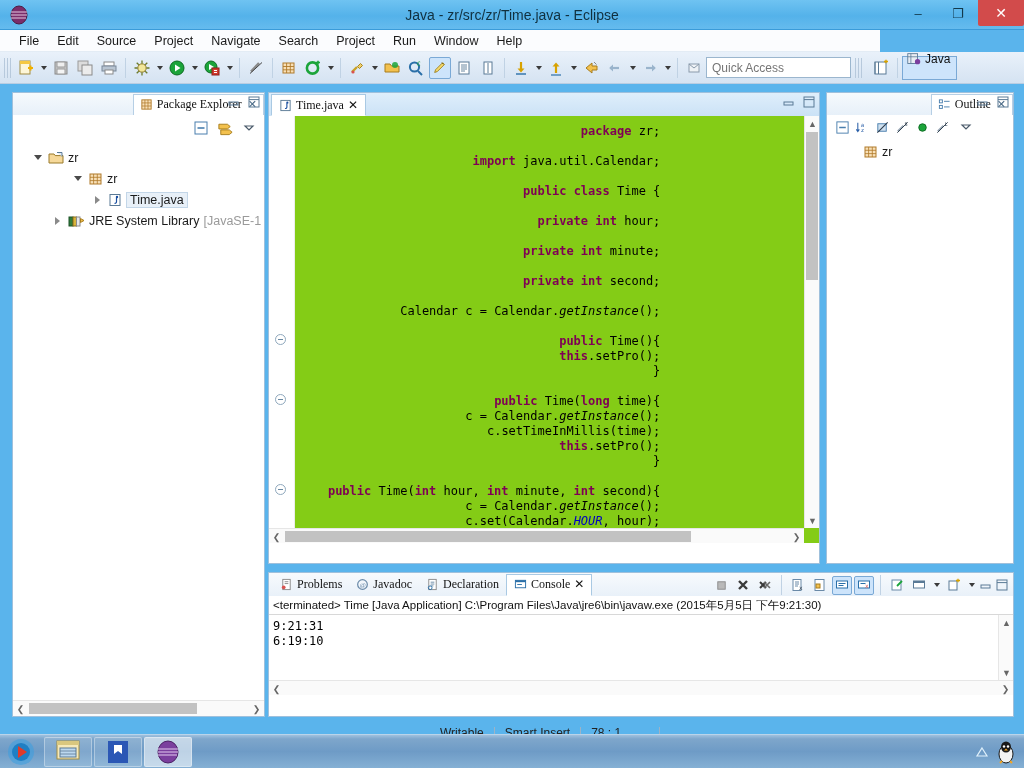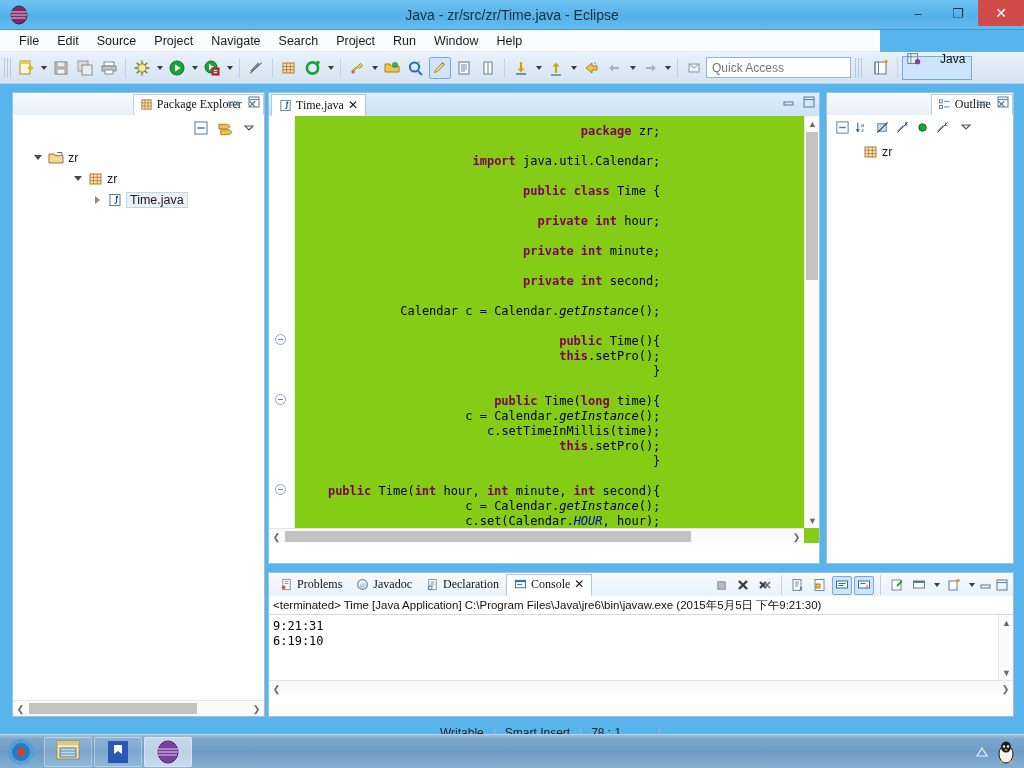--- a/index.html
+++ b/index.html
@@ -55,21 +55,21 @@
   .tsep { width: 1px; height: 20px; background: #c0d2e4; margin: 0 4px; }
 
   .quick-access {
     width: 145px; height: 21px; margin-left: 0; background: #fff;
     border: 1px solid #9bb6ce; font-size: 12px; color: #8a8a8a;
     padding: 2px 5px; line-height: 16px;
   }
   .persp-box { display: flex; align-items: center; margin-left: 4px; }
   .persp-btn { width: 24px; height: 24px; display:flex; align-items:center; justify-content:center; }
   .persp-java {
-    display: flex; align-items: center; gap: 18px; height: 24px; padding: 0 6px 17px 3px;
+    display: flex; align-items: center; gap: 3px; height: 24px; padding: 0 6px 17px 3px;
     background: #cde4fb; border: 1px solid #7aa9d6; border-radius: 0; font-size: 12px; color: #111;
   }
 
   
   .panel { position: absolute; background: #fff; }
   .view-tabbar {
     height: 22px; background: linear-gradient(to bottom,#f6fafd,#e7f0f9);
     display: flex; align-items: center; position: relative; justify-content: flex-end;
   }
   .view-tab {
@@ -491,20 +491,33 @@
             <i></i>
           </span>
         <svg width="14" height="14" viewBox="0 0 14 14">
           <rect x="2" y="1.5" width="10" height="11" fill="#fff" stroke="#5a7a96"></rect>
           <path d="M8.5 4.5v4.2c0 1.2-1 1.8-2 1.5" fill="none" stroke="#1a4fa0" stroke-width="1.2"></path>
           <circle cx="9" cy="4" r="1.2" fill="#1a4fa0"></circle>
         </svg>
         <span class="tlabel">Time.java</span>
       </div>
 
+      <div class="trow" style="padding-left:38px;">
+        <span class="texp closed">
+            <i></i>
+          </span>
+        <svg width="17" height="14" viewBox="0 0 17 14">
+          <rect x="1" y="3" width="4" height="9" fill="#2f7a3a" stroke="#1d5226"></rect>
+          <rect x="5" y="3" width="3.5" height="9" fill="#d8b33a" stroke="#8a6f1c"></rect>
+          <rect x="8.5" y="3" width="3.5" height="9" fill="#e8e8e8" stroke="#8a8a8a"></rect>
+          <path d="M12.5 4.5l3.5 2-3.5 2z" fill="#f3c14e" stroke="#a87d1c"></path>
+        </svg>
+        <span class="tlabel">JRE System Library</span>
+        <span class="tdim">[JavaSE-1</span>
+      </div>
     </div>
 
     <div class="pkg-hscroll">
       <div class="sb-harrow" style="left:0">❮</div>
       <div class="hthumb" style="left:16px; width:168px;"></div>
       <div class="sb-harrow" style="right:0">❯</div>
     </div>
   </div>
 
   <div class="panel" id="editor-panel">

